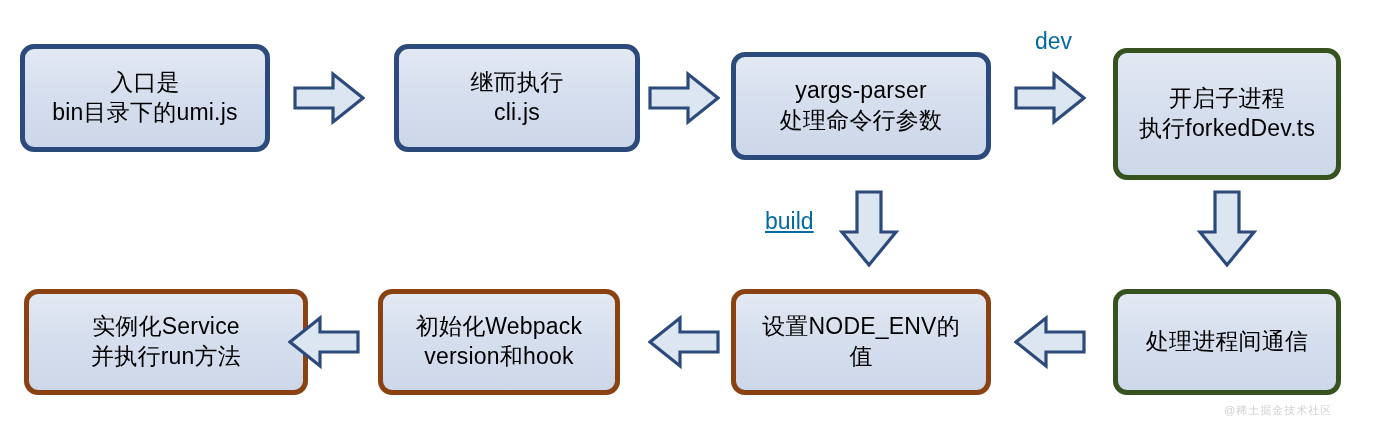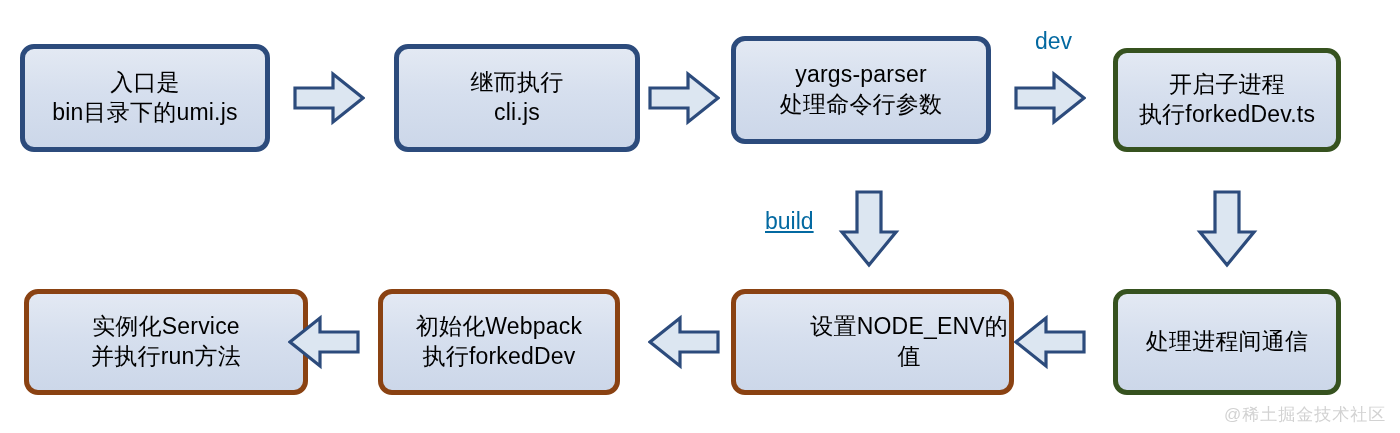--- a/index.html
+++ b/index.html
@@ -49,62 +49,62 @@
   .edge-label {
     position: absolute;
     font-size: 23px;
     color: #0369a1;
     white-space: nowrap;
   }
 
   
   .watermark {
     position: absolute;
-    font-size: 17px;
+    font-size: 11px;
     color: #d2d2d2;
     white-space: nowrap;
     letter-spacing: 1px;
   }
 </style>
 </head>
 <body>
 
 <div id="canvas">
 
   <div class="box box-blue" style="left:20px; top:44px; width:250px; height:108px;">
     <span>入口是
 bin目录下的umi.js</span>
   </div>
 
   <div class="box box-blue" style="left:394px; top:44px; width:246px; height:108px;">
     <span>继而执行
 cli.js</span>
   </div>
 
-  <div class="box box-blue" style="left:731px; top:36px; width:260px; height:108px;">
+  <div class="box box-blue" style="left:731px; top:52px; width:260px; height:108px;">
     <span>yargs-parser
 处理命令行参数</span>
   </div>
 
-  <div class="box box-green" style="left:1113px; top:48px; width:228px; height:104px;">
+  <div class="box box-green" style="left:1113px; top:48px; width:228px; height:132px;">
     <span>开启子进程
 执行forkedDev.ts</span>
   </div>
 
   <div class="box box-brown" style="left:24px; top:289px; width:284px; height:106px;">
     <span>实例化Service
 并执行run方法</span>
   </div>
 
   <div class="box box-brown" style="left:378px; top:289px; width:242px; height:106px;">
     <span>初始化Webpack
-执行forkedDev</span>
+version和hook</span>
   </div>
 
-  <div class="box box-brown" style="left:731px; top:289px; width:283px; height:106px;justify-content:flex-end;">
+  <div class="box box-brown" style="left:731px; top:289px; width:260px; height:106px;">
     <span>设置NODE_ENV的
 值</span>
   </div>
 
   <div class="box box-green" style="left:1113px; top:289px; width:228px; height:106px;">
     <span>处理进程间通信</span>
   </div>
 
   <div class="arrow" style="left:293px; top:70px;">
     <svg width="72" height="56" viewBox="0 0 72 56">

